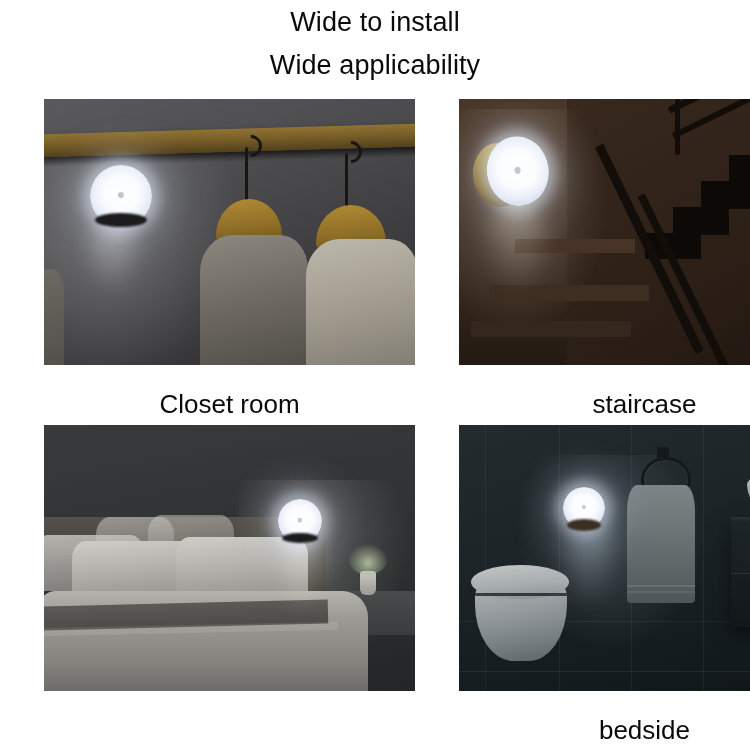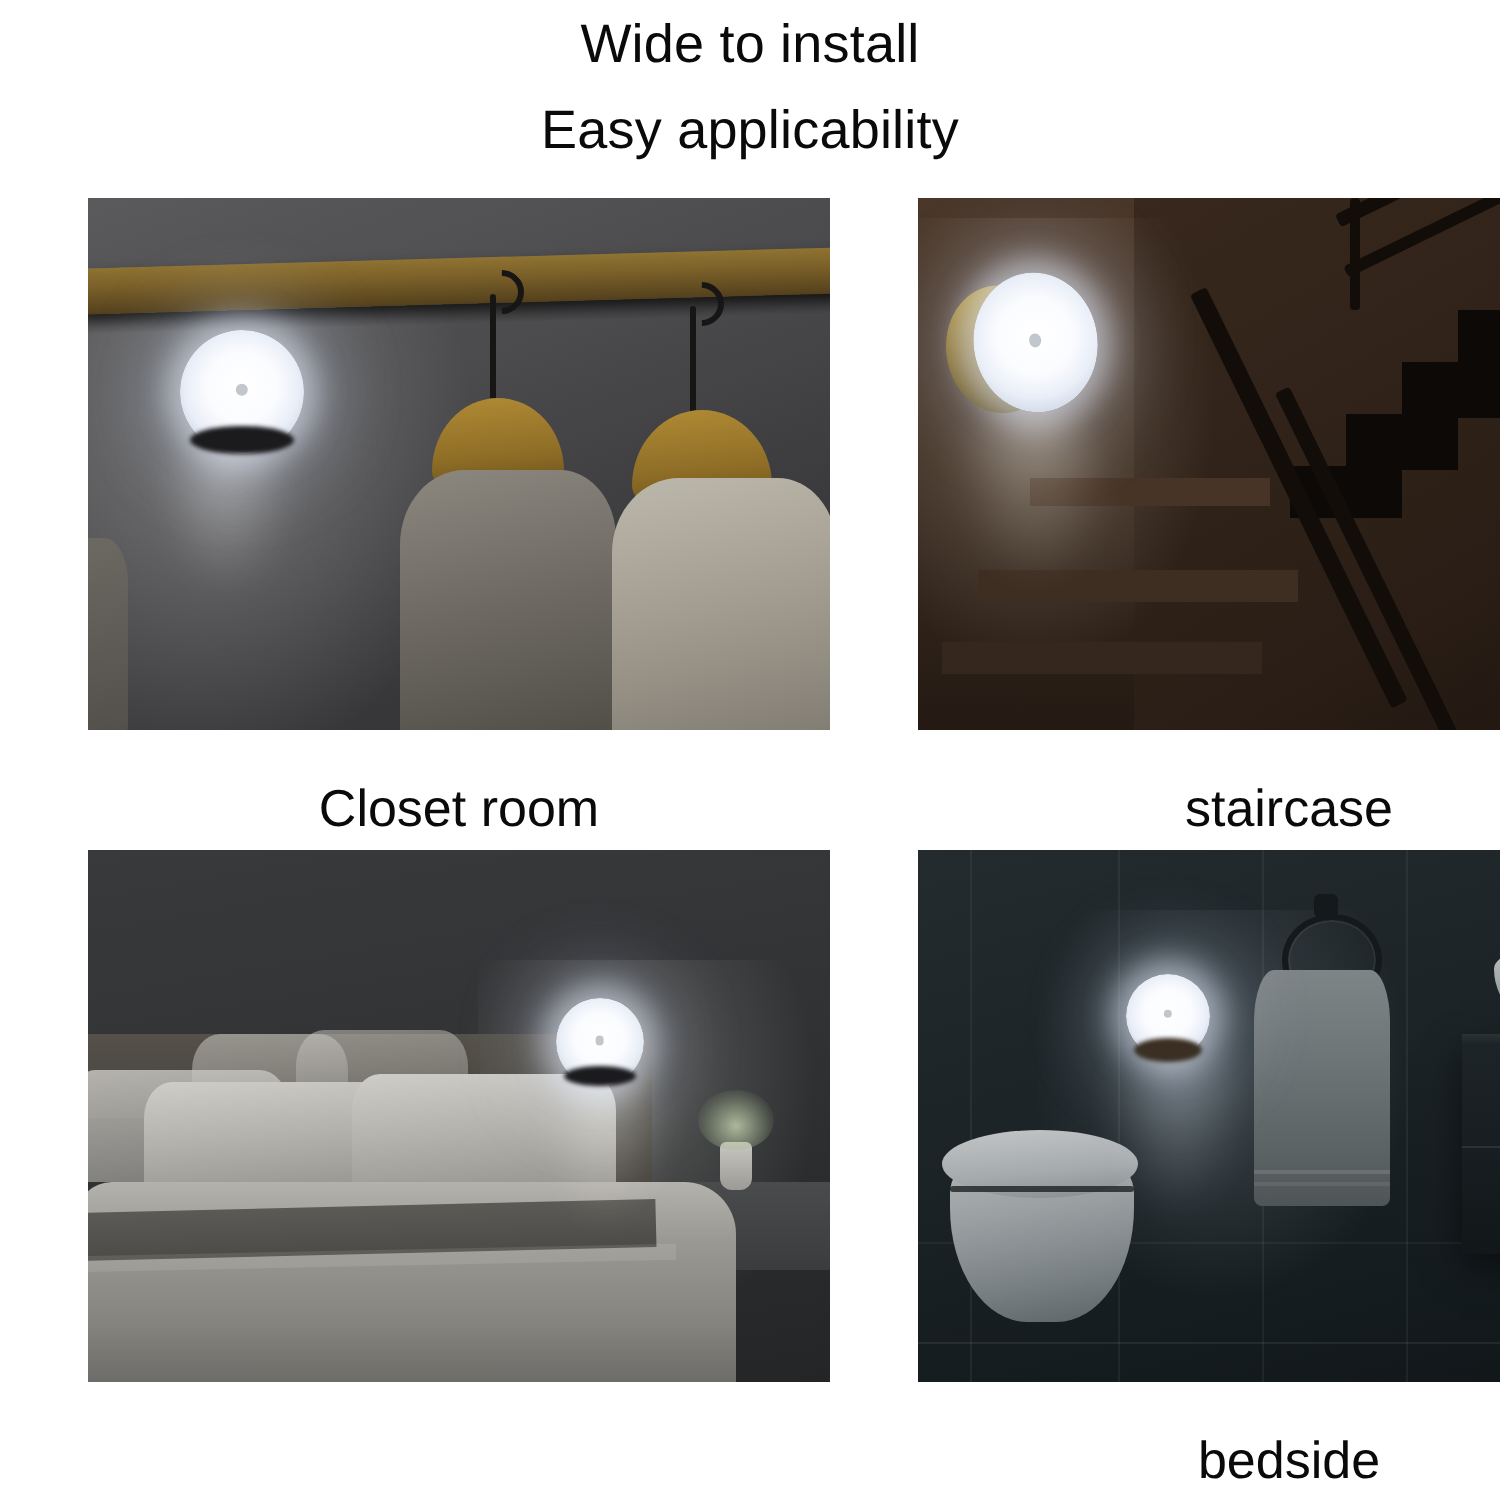--- a/index.html
+++ b/index.html
@@ -218,21 +218,21 @@
     border-radius: 50% 50% 50% 50% / 28% 28% 72% 72%;
   }
   .faucet {
     background: linear-gradient(90deg, #4b5355 0%, #9aa2a4 40%, #5d6567 100%);
   }
 </style>
 </head>
 <body>
 
 <div class="headline headline-1">Wide to install</div>
-<div class="headline headline-2">Easy applicability</div>
+<div class="headline headline-2">Wide applicability</div>
 
 <div class="grid">
 
   <div class="row">
 
     <div class="cell">
       <div class="photo closet">
         <div class="abs closet-wall-light"></div>
 
         <div class="abs closet-rail"></div>

